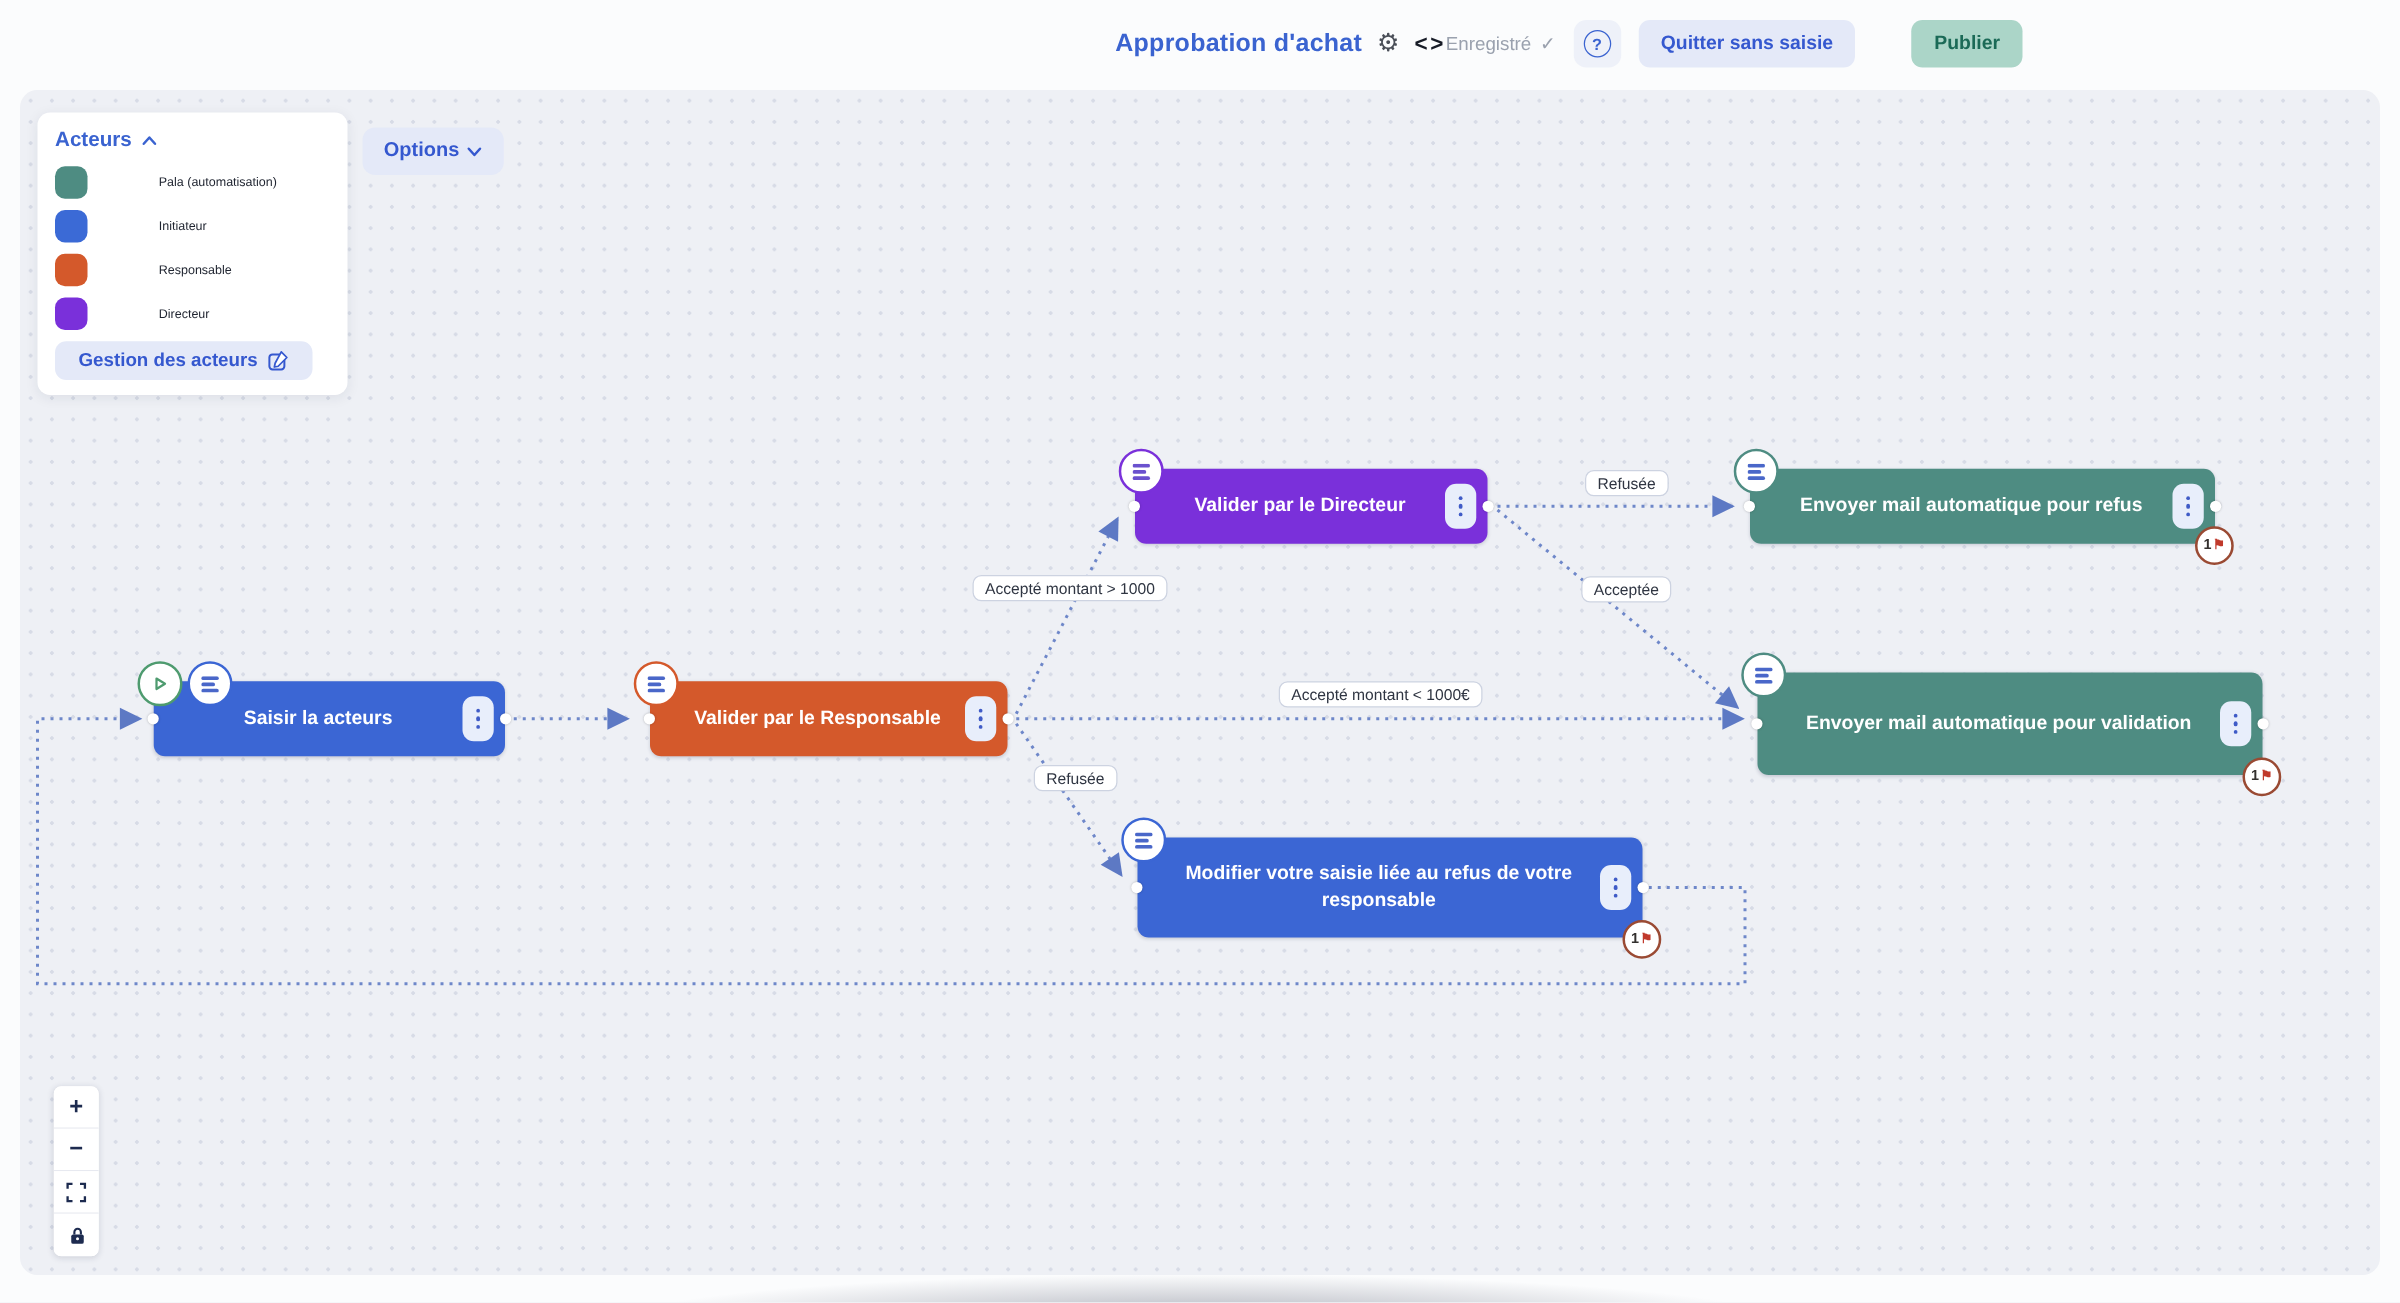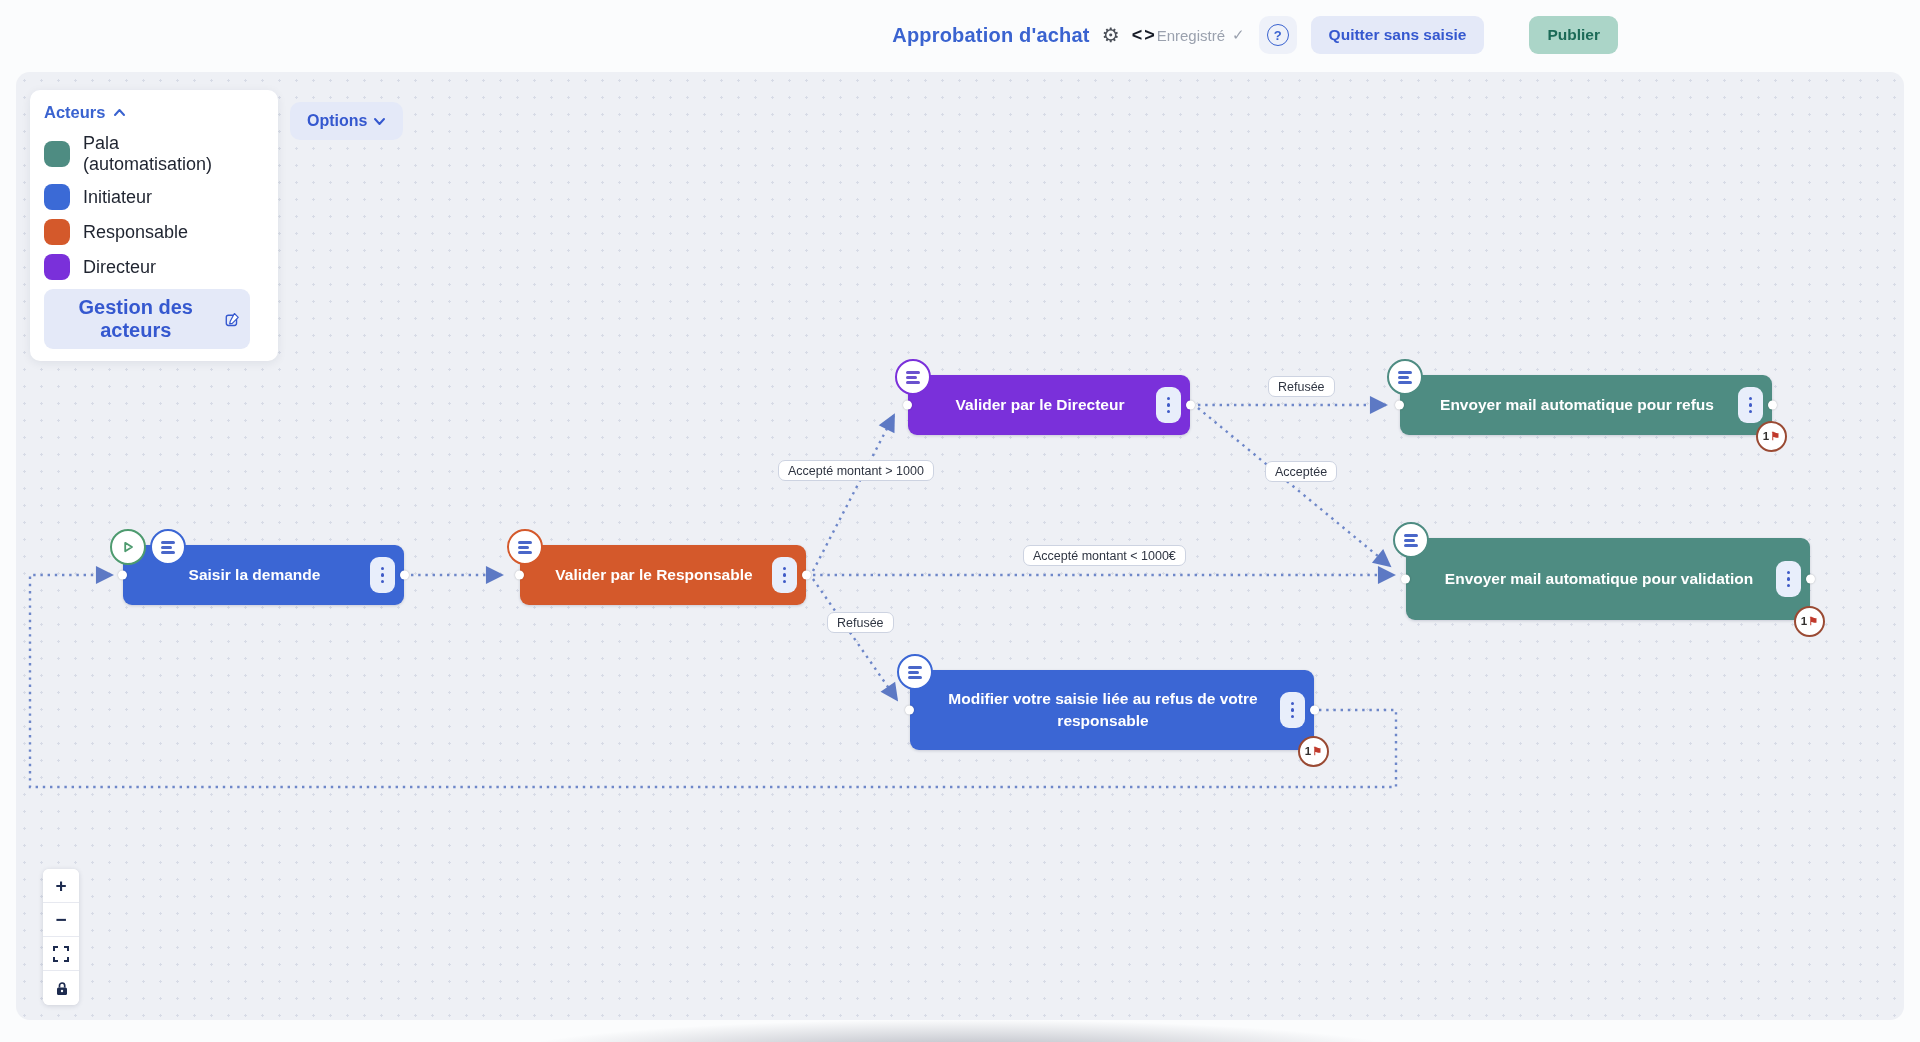--- a/index.html
+++ b/index.html
@@ -56,26 +56,26 @@
     position:absolute; left:14px; top:18px; width:248px; z-index:6;
     background:#ffffff; border-radius:10px; padding:13px 28px 12px 14px;
     box-shadow:0 2px 10px rgba(25,35,70,.08);
   }
   .actors-title {
     display:flex; align-items:center; gap:8px;
     color:#3a63d0; font-size:16.5px; font-weight:bold; margin-bottom:11px; cursor:pointer;
   }
   .actor-row { display:flex; align-items:center; gap:13px; margin-bottom:9px; }
   .swatch { width:26px; height:26px; border-radius:8px; flex:0 0 auto; }
-  .actor-label { font-size:18px; color:#1f2430; }
+  .actor-label { font-size:10px; color:#1f2430;margin-left:44px; }
   .manage-btn {
     margin-top:7px; width:100%; background:#e4e9f8; border:none; border-radius:9px;
-    color:#3558cf; font-family:inherit; font-size:20px; font-weight:bold;
+    color:#3558cf; font-family:inherit; font-size:15px; font-weight:bold;
     padding:7px 10px; cursor:pointer;
-    display:flex; align-items:center; gap:8px;
+    display:flex; align-items:center; justify-content:center; gap:8px;
   }
   
   .options-btn {
     position:absolute; left:274px; top:30px; z-index:6;
     background:#e4e9f8; border:none; border-radius:10px;
     color:#3558cf; font-family:inherit; font-size:16px; font-weight:bold;
     padding:10px 17px; cursor:pointer;
     display:flex; align-items:center; gap:6px;
   }
   
@@ -220,21 +220,21 @@
           <path d="M4.2 2.8 L11 7 L4.2 11.2 Z" fill="none" stroke="#4E9B6F" stroke-width="1.8" stroke-linejoin="round"></path>
         </svg>
     </span>
     <span class="node-icon" style="left: 27px; border-color: rgb(59, 102, 212);">
       <svg width="15" height="13" viewBox="0 0 15 13" fill="#4A67C9">
           <rect width="14" height="3" rx="1.5"></rect>
           <rect y="5" width="11" height="3" rx="1.5"></rect>
           <rect y="10" width="14" height="3" rx="1.5"></rect>
         </svg>
     </span>
-    <span>Saisir la demande</span>
+    <span>Saisir la acteurs</span>
     <span class="kebab">
         <i></i>
         <i></i>
         <i></i>
       </span>
     <span class="port left"></span>
     <span class="port right"></span>
   </div>
 
   <div class="node nowrap" style="left: 504px; top: 473px; width: 286px; height: 60px; background-color: rgb(212, 89, 43);">

